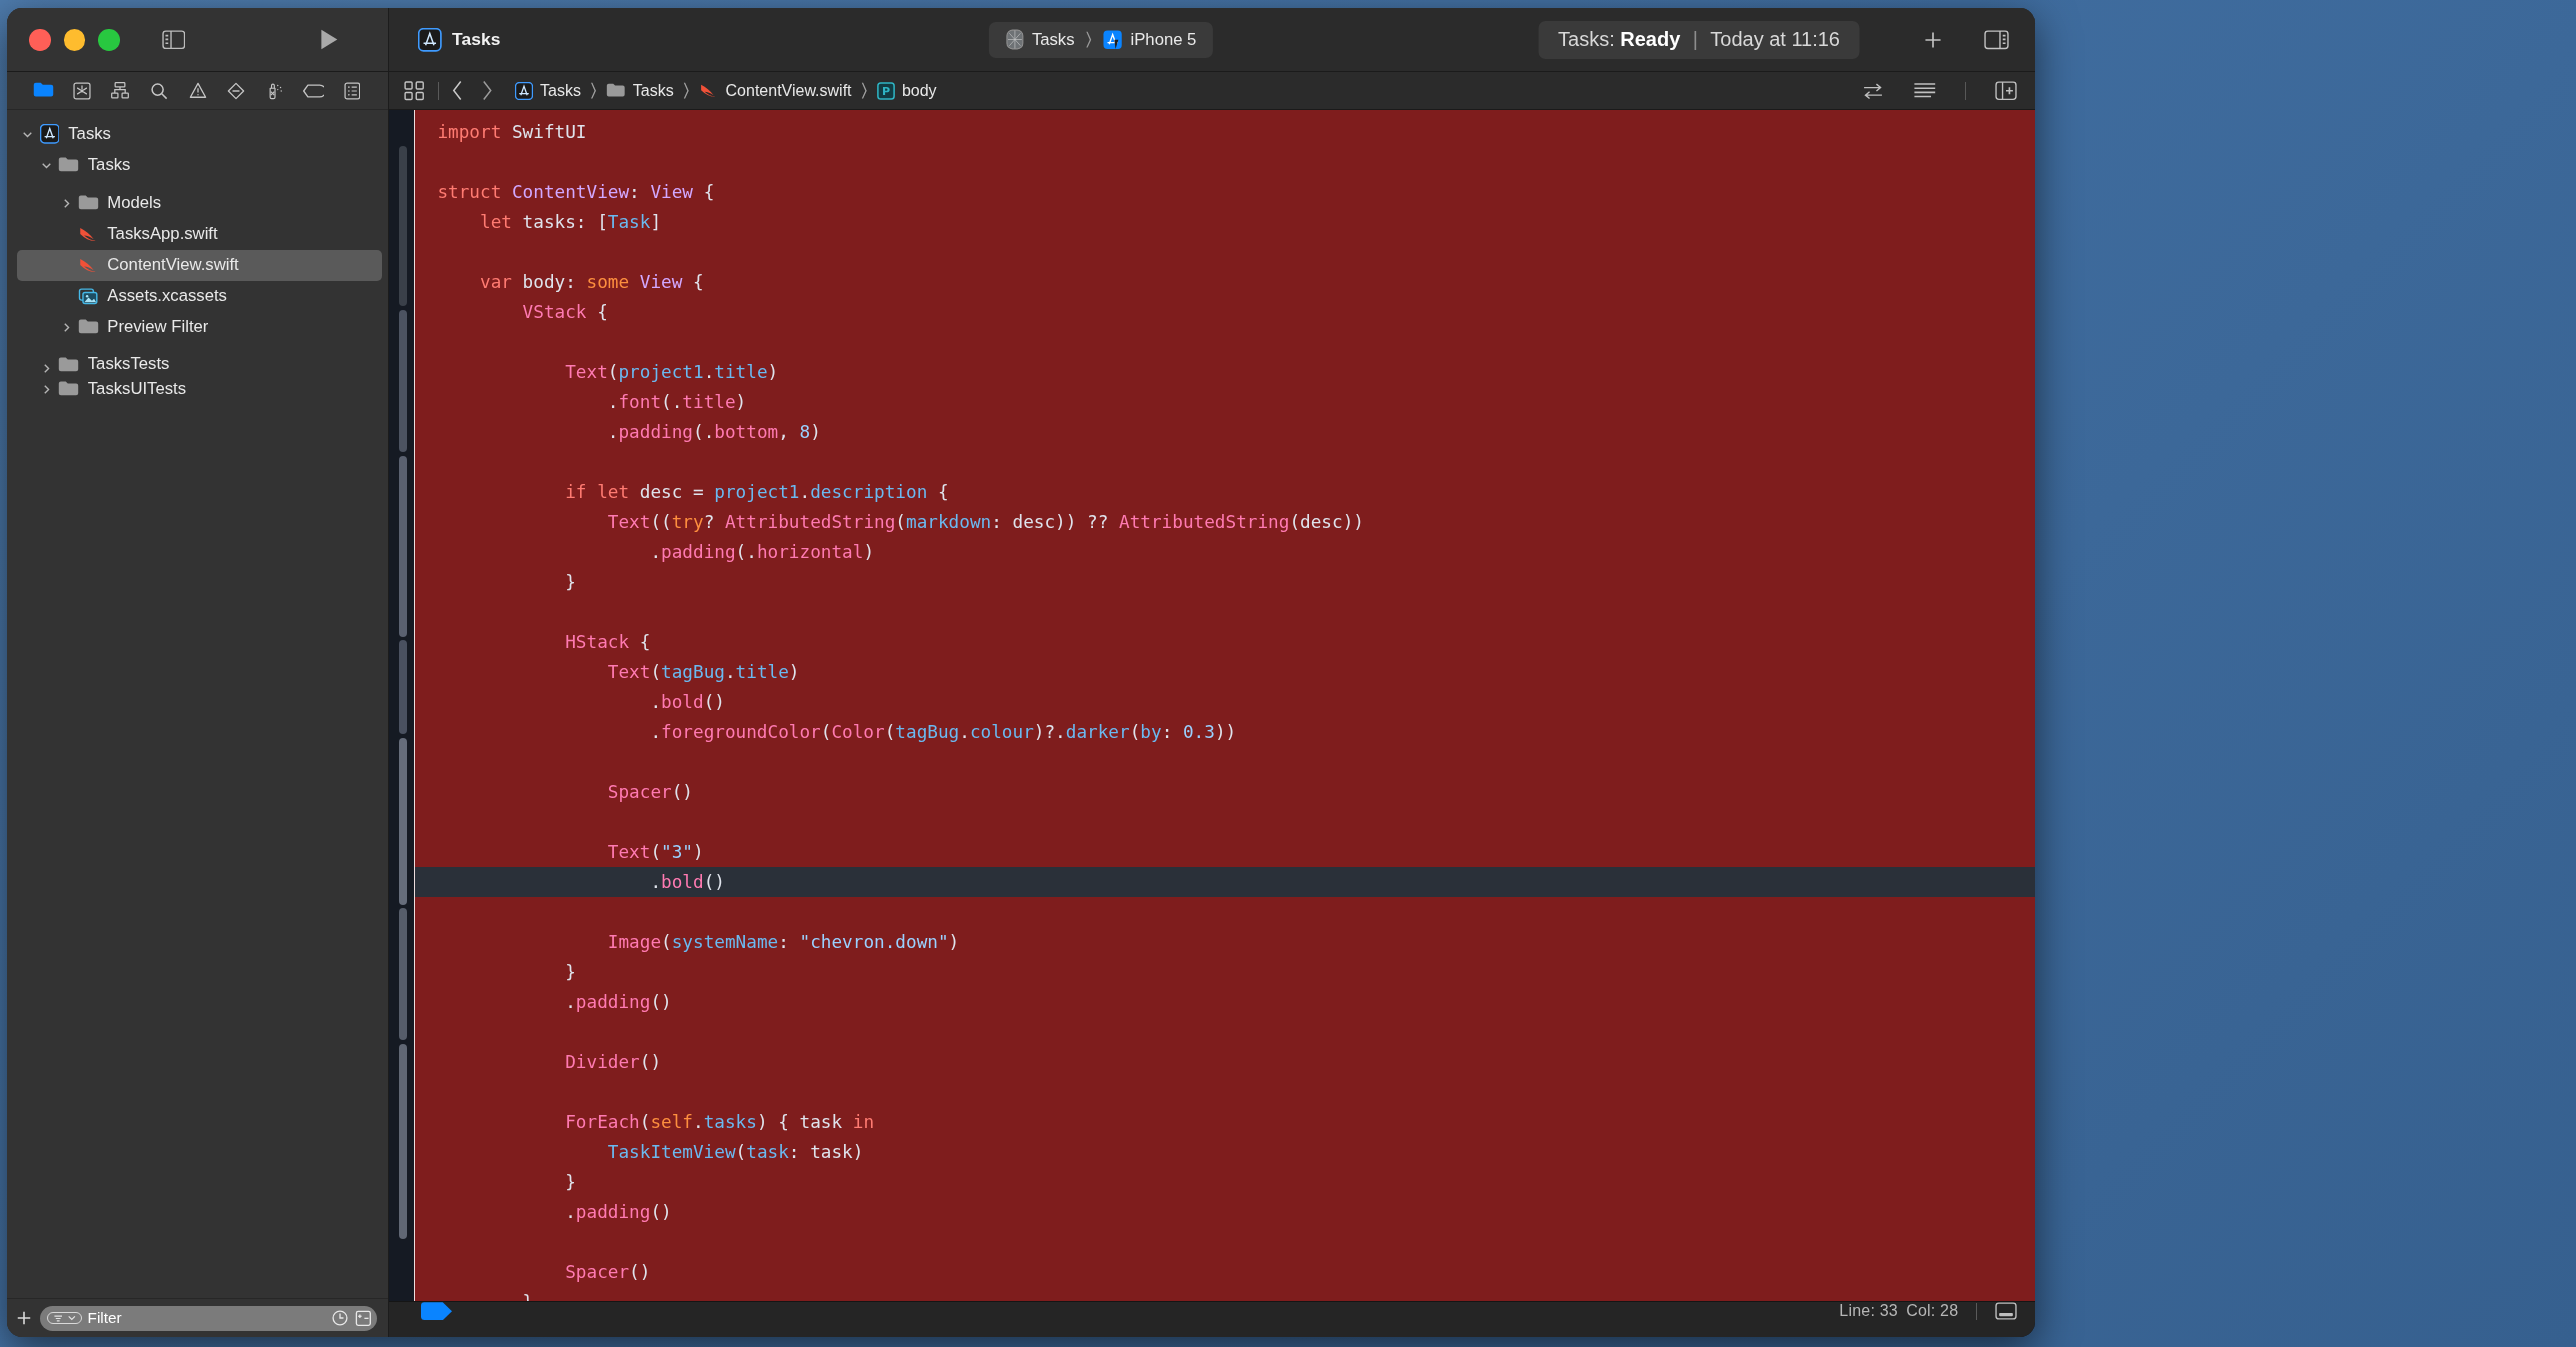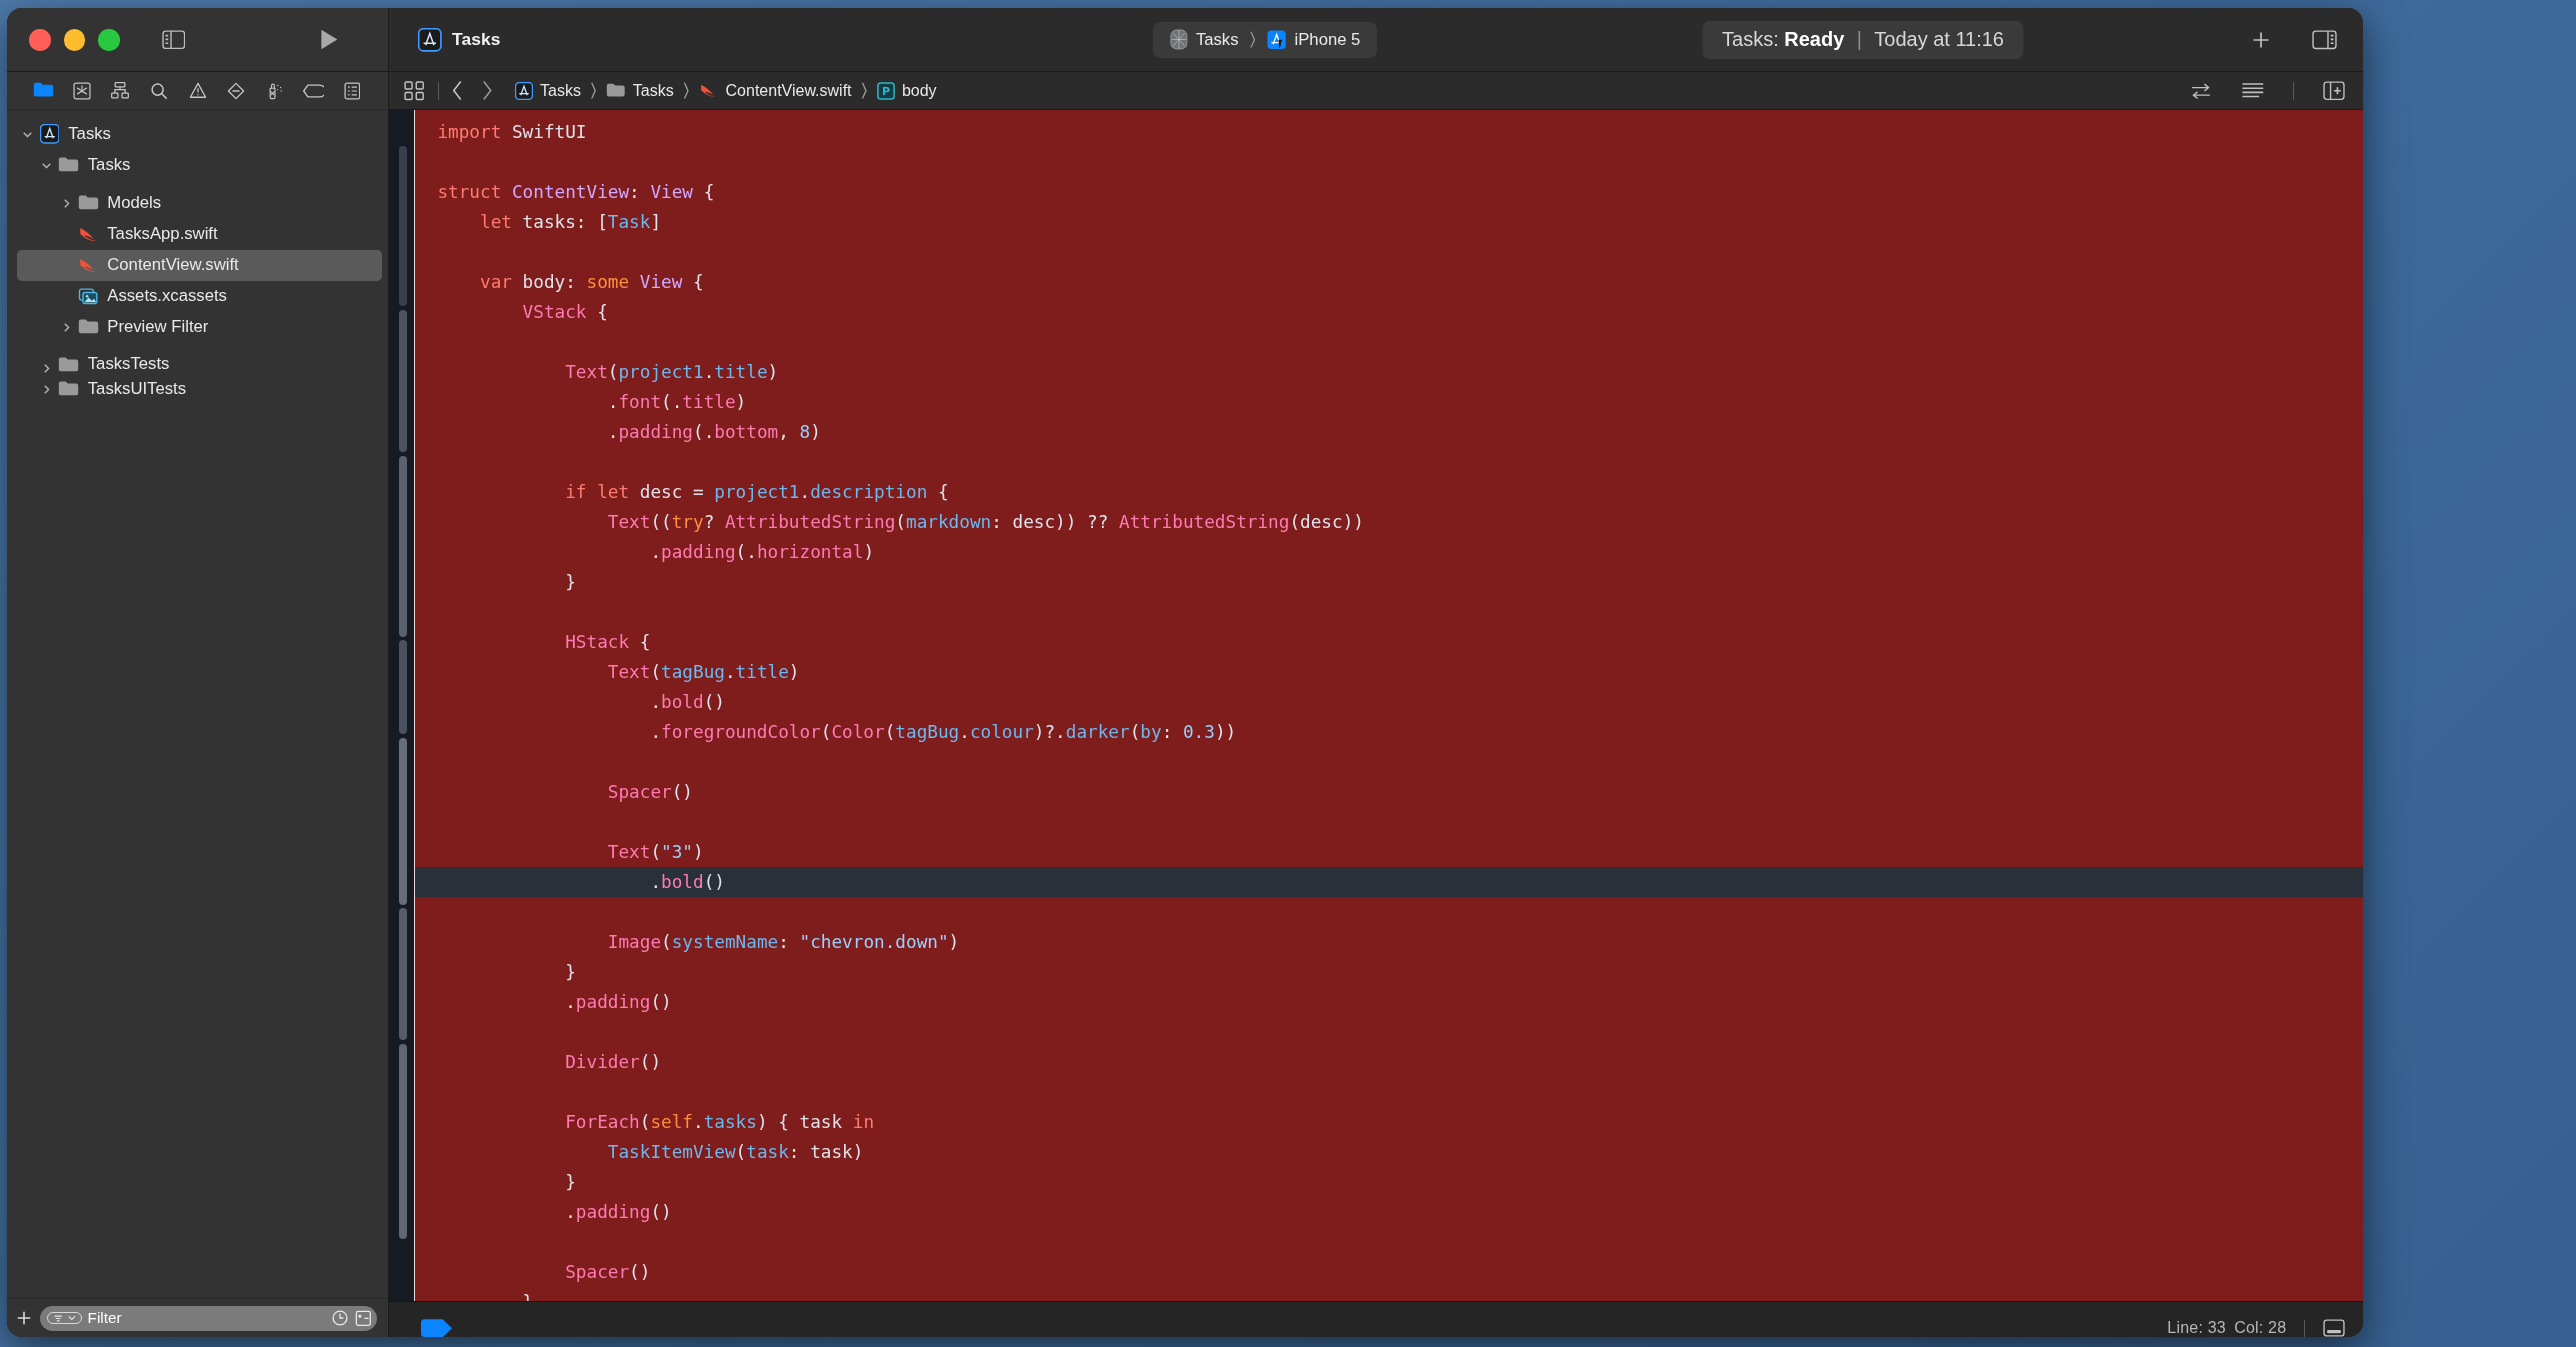--- a/index.html
+++ b/index.html
@@ -10,21 +10,21 @@
     overflow: hidden;
   }
   body {
     background: linear-gradient(135deg,#4e7bac 0%,#3f6c9e 50%,#36608f 100%);
   }
 
   
   #window {
     position: absolute;
     left: 7px; top: 8.3px;
-    width: 2356px; height: 1329px;
+    width: 2028px; height: 1329px;
     border-radius: 15.3px;
     overflow: hidden;
     background: #292929;
     box-shadow: 0 12.5px 42px rgba(0,0,0,.55);
     display: flex; flex-direction: column;
   }
 
   
   #toolbar {
     height: 64px; flex: 0 0 64px;
@@ -194,21 +194,21 @@
   .kw2  { color: #fd8f3f; }      
   .type { color: #d2a8ff; }      
   .tblue{ color: #6bb9f0; }      
   .fn   { color: #ff7ab2; }      
   .num  { color: #9ad1ff; }
   .str  { color: #9ad1ff; }
   .plain{ color: #dfe3ec; }
 
   #editor-footer {
     height: 36px; flex: 0 0 36px;
-    display: flex; align-items: flex-end;
+    display: flex; align-items: flex-start;
     background: #252525;
     border-top: 0.7px solid #151515;
     padding: 0 18px 0 32px;
   }
   #tag-shape {
     width: 31px; height: 18px; background: #0a84ff;
     border-radius: 3.5px 0 0 3.5px;
     clip-path: polygon(0 0, 70% 0, 100% 50%, 70% 100%, 0 100%);
   }
   #ef-right { margin-left: auto; display: flex; align-items: center; gap: 18px; }

